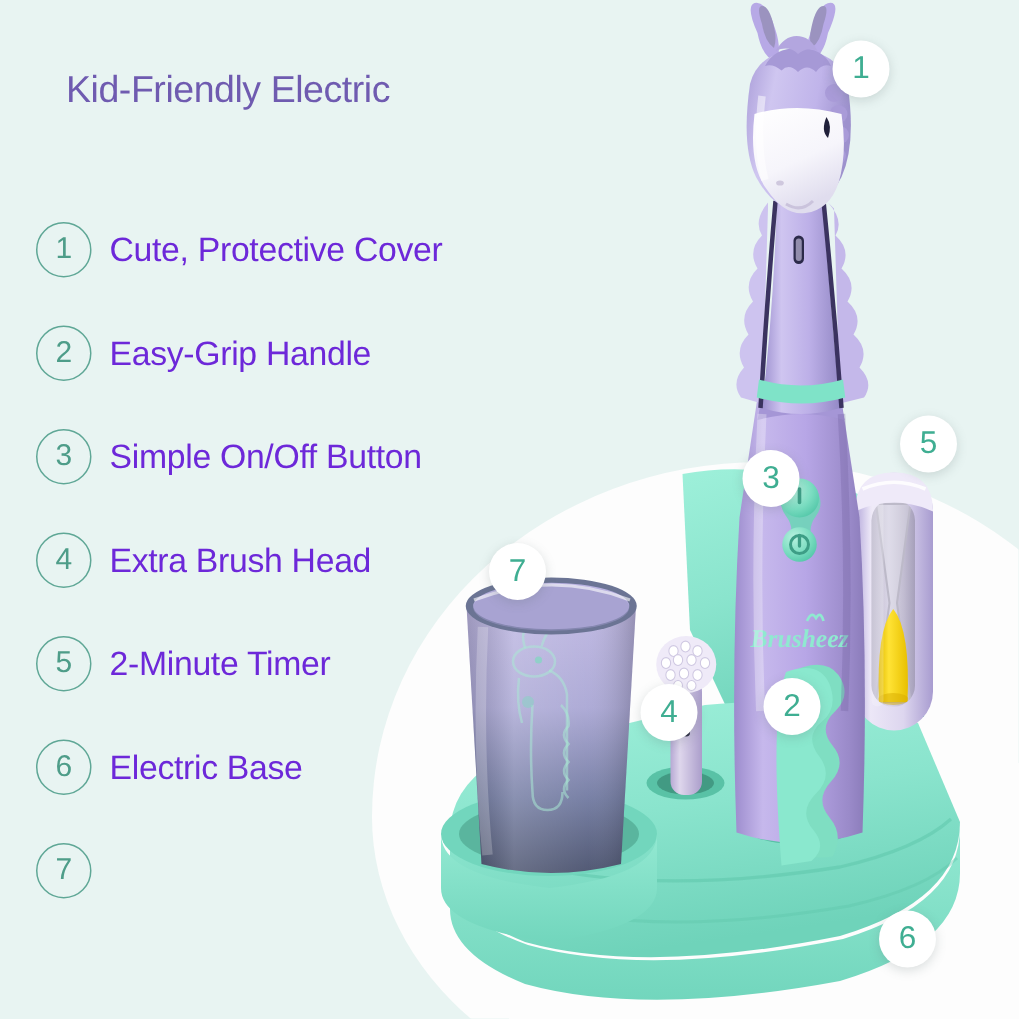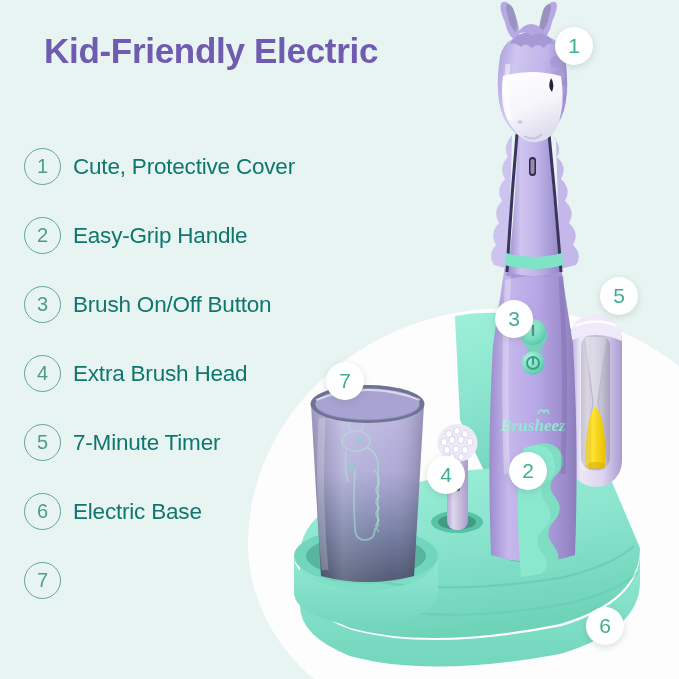--- a/index.html
+++ b/index.html
@@ -17,26 +17,26 @@
     left:248px; top:308px;
     width:520px; height:430px;
     background:#fdfdfd;
     border-radius:50% 50% 45% 45% / 55% 55% 45% 45%;
     z-index:1;
   }
 
   
   #title{
     position:absolute;
-    left:44px; top:28px;
+    left:44px; top:44px;
     width:360px;
     z-index:6;
     color:#6f5bb0;
-    font-size:35px;
-    font-weight:bold;
+    font-size:25px;
+    font-weight:normal;
     line-height:1.33;
     letter-spacing:-0.3px;
   }
 
   
   #features{
     position:absolute;
     left:24px; top:132px;
     width:370px;
     z-index:6;
@@ -50,21 +50,21 @@
     width:37px; height:37px;
     flex:0 0 37px;
     border:1.6px solid #5fa796;
     border-radius:50%;
     color:#4e9d89;
     font-size:20px;
     display:flex; align-items:center; justify-content:center;
     margin-right:12px;
   }
   .feat-label{
-    color:#0f766e;
+    color:#6d28d9;
     font-size:22.5px;
     letter-spacing:-0.2px;
     white-space:nowrap;
   }
 
   
   #product{ position:absolute; left:0; top:0; width:679px; height:679px; z-index:4; }
 
   
   .badge{
@@ -102,31 +102,31 @@
     <div class="feat-label">Cute, Protective Cover</div>
   </div>
 
   <div class="feat">
     <div class="feat-num">2</div>
     <div class="feat-label">Easy-Grip Handle</div>
   </div>
 
   <div class="feat">
     <div class="feat-num">3</div>
-    <div class="feat-label">Brush On/Off Button</div>
+    <div class="feat-label">Simple On/Off Button</div>
   </div>
 
   <div class="feat">
     <div class="feat-num">4</div>
     <div class="feat-label">Extra Brush Head</div>
   </div>
 
   <div class="feat">
     <div class="feat-num">5</div>
-    <div class="feat-label">7-Minute Timer</div>
+    <div class="feat-label">2-Minute Timer</div>
   </div>
 
   <div class="feat">
     <div class="feat-num">6</div>
     <div class="feat-label">Electric Base</div>
   </div>
 
   <div class="feat">
     <div class="feat-num">7</div>
   </div>

